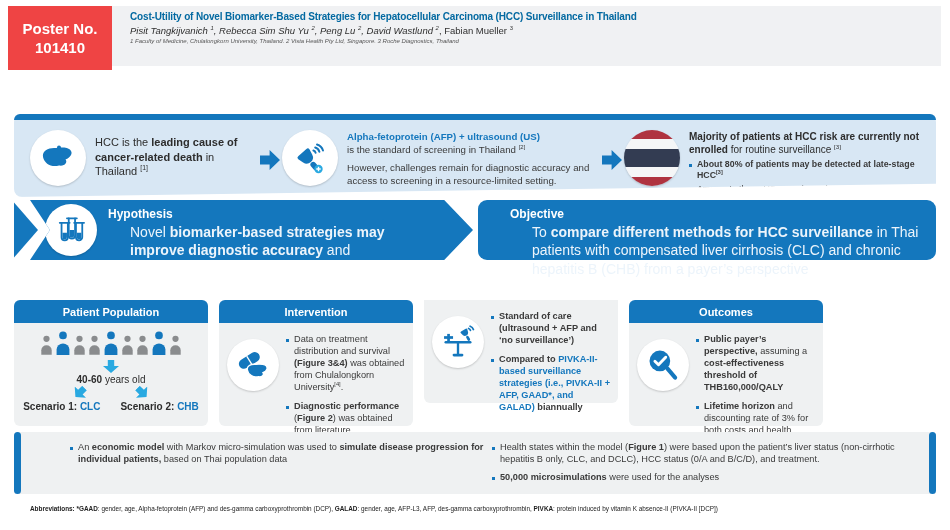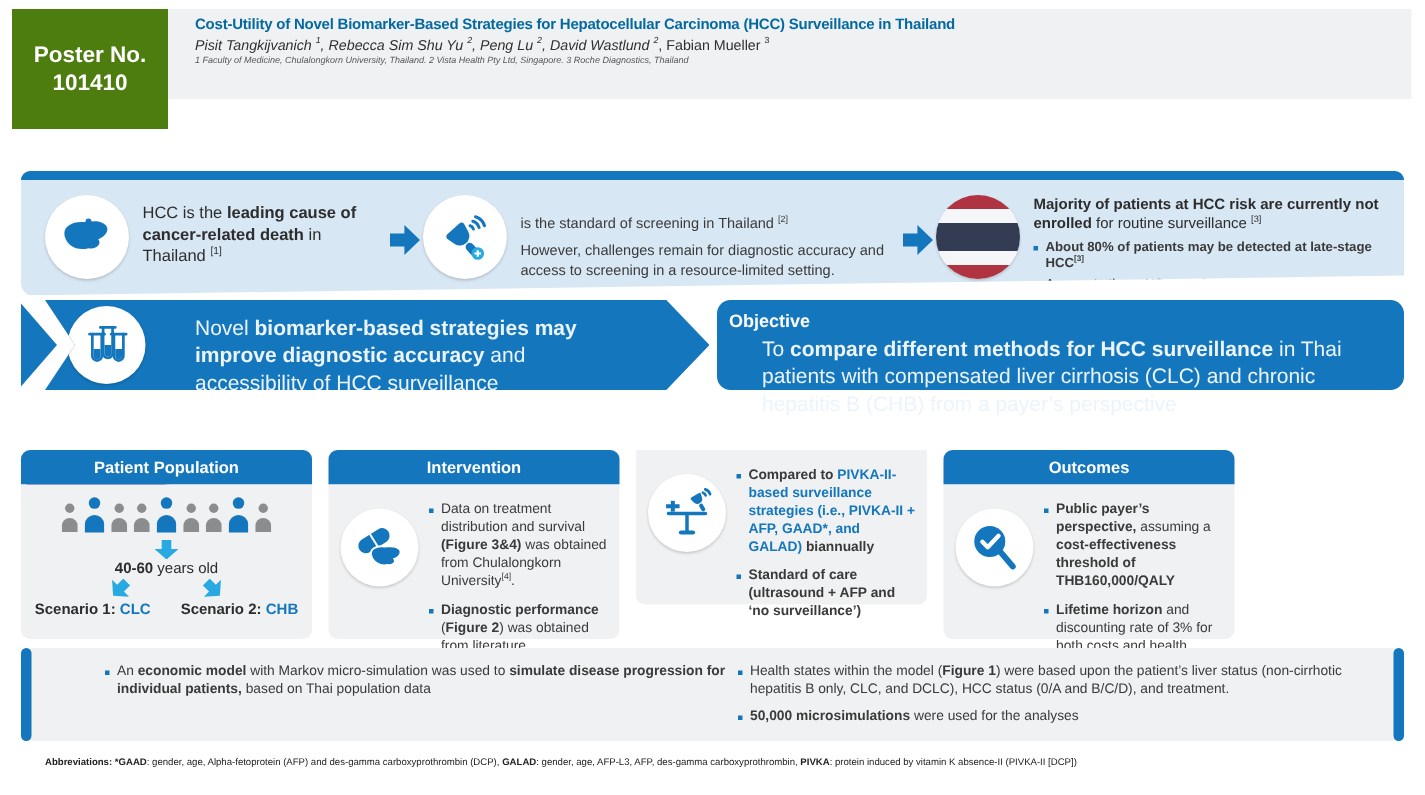--- a/index.html
+++ b/index.html
@@ -5,21 +5,21 @@
   * { margin:0; padding:0; box-sizing:border-box; }
   html,body { width:950px; height:530px; background:#fff; overflow:hidden;
     font-family:"Liberation Sans", sans-serif; color:#3a3a3a; }
   .b { font-weight:700; }
   .i { font-style:italic;text-align:center; }
   .c-blue { color:#1477BD; }
   sup { font-size:.62em; vertical-align:super; line-height:0; }
 
   
   #header-band { position:absolute; left:8px; top:6px; width:933px; height:60px; background:#F0F1F3; }
-  #poster-box { position:absolute; left:8px; top:6px; width:104px; height:80px; background:#4d7c0f;
+  #poster-box { position:absolute; left:8px; top:6px; width:104px; height:64px; background:#ef4444;
     color:#fff; display:flex; flex-direction:column; justify-content:center; align-items:center; gap:2px; }
   #poster-box div { font-size:15px; font-weight:700; }
   #title-block { position:absolute; left:130px; top:11px; width:812px; }
   #page-title { font-size:10px; font-weight:700; color:#0369a1; white-space:nowrap; letter-spacing:-0.15px; }
   #authors { margin-top:3px; font-size:9.5px; color:#2f2f2f; }
   #affiliations { margin-top:2px; font-size:6px; font-style:italic; color:#555; }
 
   
   .badge { position:absolute; background:#4c1d95; color:#fff; font-weight:700; font-size:15px;
     border-radius:6px; padding:5px 15px; box-shadow:2px 2px 4px rgba(0,0,0,.35);margin-top:36px; }
@@ -50,21 +50,21 @@
   .mini-bullets li, .bullets li { display:flex; margin-bottom:2px; }
   .dot { width:3px; height:3px; background:#1477BD; margin:5px 5px 0 0; flex:none; }
 
   
   .hyp-tail { position:absolute; left:14px; top:200px; width:24px; height:60px; background:#1477BD;
     clip-path:polygon(0 4%,100% 50%,0 96%); }
   #hypothesis { position:absolute; left:30px; top:200px; width:443px; height:60px; background:#1477BD;
     clip-path:polygon(0 0,93.5% 0,100% 50%,93.5% 100%,0 100%,4.5% 50%); }
   #hypothesis .circle { position:absolute; left:15px; top:4px; }
   .banner-content { position:absolute; left:78px; top:7px; right:60px; color:#fff; }
-  #objective .banner-content { left:8px; right:14px; }
+  #objective .banner-content { left:32px; right:14px; }
   .banner-title { font-size:12px; font-weight:700; }
   .banner-text { font-size:14px; line-height:1.32; margin-top:2px; color:#ECF4FB;margin-left:22px; }
   #objective { position:absolute; left:478px; top:200px; width:458px; height:60px; background:#1477BD;
     border-radius:9px; }
 
   
   #columns { position:absolute; left:14px; top:300px; width:922px; display:flex; gap:11px; }
   .col { width:194px; }
   .col-header { height:23px; background:#1477BD; border-radius:6px 6px 0 0; color:#fff; font-weight:700;
     font-size:11px; display:flex; align-items:center; justify-content:center; }
@@ -146,21 +146,21 @@
             <rect x="16.2" y="25.5" width="5.6" height="9.5" rx="2.8" fill="#1477BD"></rect>
           </g>
           <path class="st" d="M27 6.5 a9 9 0 0 1 6 6" stroke-width="1.8"></path>
           <path class="st" d="M25.2 9.5 a6 6 0 0 1 4.2 4.2" stroke-width="1.8"></path>
           <path class="st" d="M23.4 12.5 a3.2 3.2 0 0 1 2.2 2.2" stroke-width="1.8"></path>
           <circle cx="28.5" cy="31" r="4.2" fill="#29A9E1"></circle>
           <path d="M28.5 28.8 v4.4 M26.3 31 h4.4" stroke="#fff" stroke-width="1.4"></path>
         </svg>
       </span>
       <div>
-        <div class="txt"><br><span>is the standard of screening in Thailand </span><sup>[2]</sup></div>
+        <div class="txt"><span class="b c-blue">Alpha-fetoprotein (AFP) + ultrasound (US)</span><br><span>is the standard of screening in Thailand </span><sup>[2]</sup></div>
         <div class="txt p2"><span>However, challenges remain for diagnostic accuracy and access to screening in a resource-limited setting.</span></div>
       </div>
     </div>
 
     <div class="flow-arrow"></div>
 
     <div class="intro-item" id="intro-item-3">
       <span class="circle c56" style="background:linear-gradient(to bottom,#AF3340 0 16.7%,#F5F6F7 16.7% 33.3%,#333C52 33.3% 66.7%,#F5F6F7 66.7% 83.3%,#AF3340 83.3% 100%);"></span>
       <div>
         <div class="lead"><span class="b">Majority of patients at HCC risk are currently not enrolled</span><span> for routine surveillance </span><sup>[3]</sup></div>
@@ -191,20 +191,21 @@
         <path d="M15.5 7 h11"></path>
         <path d="M25.5 12 v16 a3.5 3.5 0 0 0 7 0 v-16"></path>
         <path d="M23.5 12 h11"></path>
       </g>
       <path fill="#1477BD" d="M10.5 23 h5 v5 a2.5 2.5 0 0 1 -5 0 z"></path>
       <path fill="#1477BD" d="M18.5 20 h5 v6 a2.5 2.5 0 0 1 -5 0 z"></path>
       <path fill="#1477BD" d="M26.5 23 h5 v5 a2.5 2.5 0 0 1 -5 0 z"></path>
     </svg>
   </span>
   <div class="banner-content">
+    <div class="banner-title">Hypothesis</div>
     <div class="banner-text"><span>Novel </span><span class="b">biomarker-based strategies may improve diagnostic accuracy</span><span> and accessibility of HCC surveillance</span></div>
   </div>
 </div>
 <div id="objective">
   <div class="banner-content">
     <div class="banner-title">Objective</div>
     <div class="banner-text"><span>To </span><span class="b">compare different methods for HCC surveillance</span><span> in Thai patients with compensated liver cirrhosis (CLC) and chronic hepatitis B (CHB) from a payer’s perspective</span></div>
   </div>
 </div>
 
@@ -322,25 +323,25 @@
             <path fill="#1477BD" d="M26 6 h6 a1.2 1.2 0 0 1 1.2 1.4 l-0.9 3.4 a3.6 3.6 0 0 1 -6.6 0 L24.8 7.4 A1.2 1.2 0 0 1 26 6 z"></path>
             <rect x="27.5" y="13.5" width="3" height="6" rx="1.5" fill="#1477BD"></rect>
           </g>
           <path class="st" d="M33.5 2.5 a5.5 5.5 0 0 1 3.6 3.6" stroke-width="1.6"></path>
           <path class="st" d="M31.8 5 a3 3 0 0 1 2 2" stroke-width="1.6"></path>
         </svg>
       </span>
       <ul class="bullets">
         <li>
             <span class="dot"></span>
+            <span><span class="b">Standard of care (ultrasound + AFP and ‘no surveillance’)</span></span>
+          </li>
+        <li>
+            <span class="dot"></span>
             <span><span class="b">Compared to </span><span class="b c-blue">PIVKA-II-based surveillance strategies (i.e., PIVKA-II + AFP, GAAD*, and GALAD)</span><span class="b"> biannually</span></span>
-          </li>
-        <li>
-            <span class="dot"></span>
-            <span><span class="b">Standard of care (ultrasound + AFP and ‘no surveillance’)</span></span>
           </li>
       </ul>
     </div>
   </div>
 
   <div class="col">
     <div class="col-header">Outcomes</div>
     <div class="col-body icon-text">
       <span class="circle c52">
         <svg width="36" height="36" viewBox="0 0 40 40">

